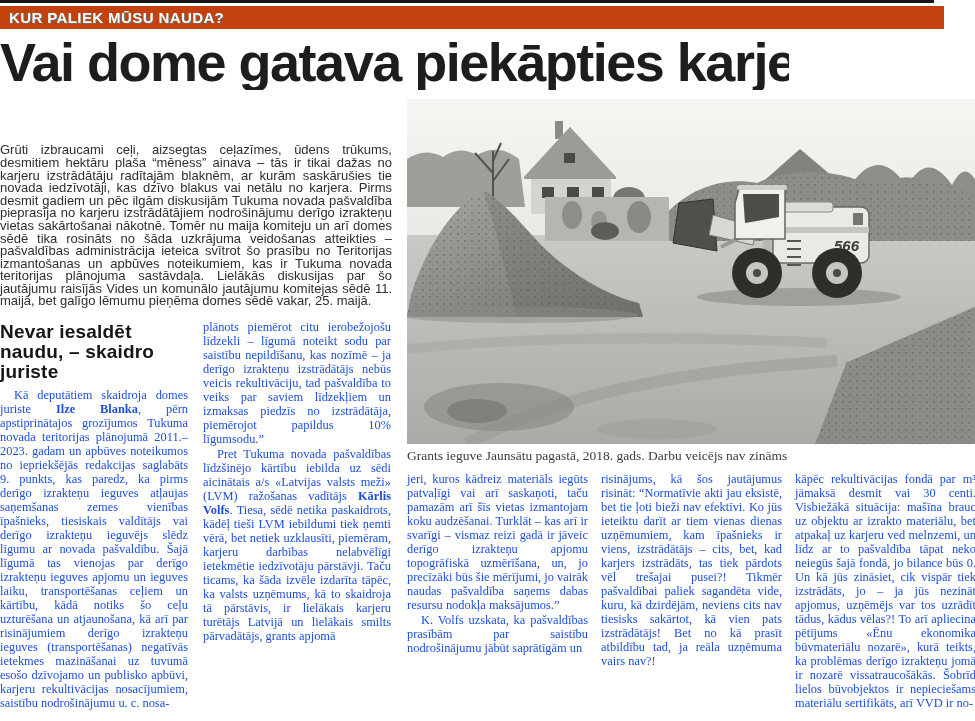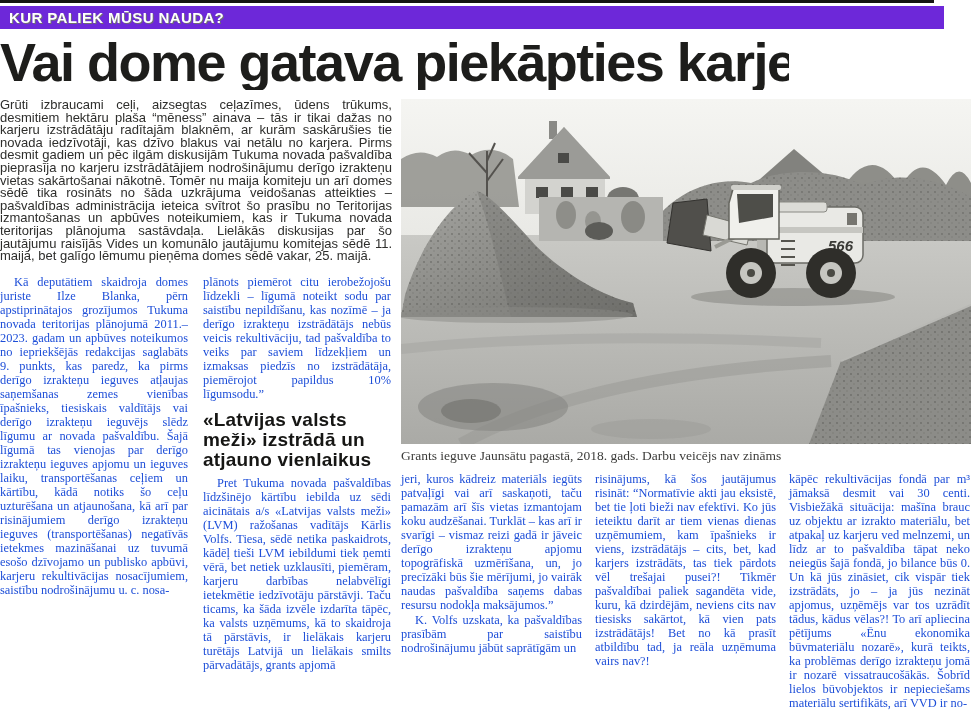--- a/index.html
+++ b/index.html
@@ -3,31 +3,31 @@
 <meta charset="utf-8">
 <style>
   html,body{margin:0;padding:0;}
   body{
     width:975px;height:721px;overflow:hidden;background:#ffffff;
     font-family:"Liberation Serif", serif;color:#2a2a28;
   }
   .page{position:relative;width:975px;height:721px;}
   .topline{height:3px;width:934px;background:#151513;margin:0;}
   .kicker-bar{
-    margin-top:3px;width:944px;height:23px;background:#6d28d9;
+    margin-top:3px;width:944px;height:23px;background:#c2410c;
     font-family:"Liberation Sans", sans-serif;font-weight:bold;font-size:15px;line-height:23px;
     color:#ffffff;padding-left:9px;letter-spacing:.4px;
     text-shadow:1px 1px 0 #6f6f6d;box-sizing:border-box;
   }
   h1.headline{
     font-family:"Liberation Sans", sans-serif;font-weight:bold;
     font-size:54px;line-height:1.02;letter-spacing:-1.5px;color:#1d1d1b;
     margin:6px 0 9px 0;white-space:nowrap;overflow:hidden;width:789px;
   }
-  .content{display:flex;gap:9px;}
+  .content{display:flex;gap:15px;align-items:flex-end;}
   .left-region{width:392px;flex:none;}
   .intro{
     font-family:"Liberation Sans", sans-serif;font-size:13px;line-height:12.6px;
     color:#2e2e2c;text-align:justify;margin:0 0 12px 0;
   }
   .cols2{display:flex;gap:15px;}
   .cols2 .col{width:188px;flex:none;}
   .right-region{width:570px;flex:none;}
   .photo-wrap{width:570px;height:345px;line-height:0;}
   .photo-caption{
@@ -41,21 +41,21 @@
     font-size:19px;line-height:20px;color:#161614;letter-spacing:.2px;
     margin:9px 0 6px 0;
   }
   h2.sec.first{margin-top:2px;}
   .col p{
     font-size:12.4px;line-height:14px;text-align:justify;margin:0;
     color:#1d4ed8;hyphens:none;
   }
   .col p.indent{text-indent:14px;}
   .col p + p.indent{margin-top:1px;}
-  b.name{font-weight:normal;}
+  b.name{font-weight:bold;}
 </style>
 </head>
 <body>
 
 <div class="page">
 
   <div class="topline"></div>
 
   <div class="kicker-bar">
     <span>KUR PALIEK MŪSU NAUDA?</span>
@@ -63,25 +63,25 @@
 
   <h1 class="headline">Vai dome gatava piekāpties karjeru</h1>
 
   <div class="content">
 
     <div class="left-region">
       <p class="intro">Grūti izbraucami ceļi, aizsegtas ceļazīmes, ūdens trūkums, desmitiem hektāru plaša “mēness” ainava – tās ir tikai dažas no karjeru izstrādātāju radītajām blaknēm, ar kurām saskārušies tie novada iedzīvotāji, kas dzīvo blakus vai netālu no karjera. Pirms desmit gadiem un pēc ilgām diskusijām Tukuma novada pašvaldība pieprasīja no karjeru izstrādātājiem nodrošinājumu derīgo izrakteņu vietas sakārtošanai nākotnē. Tomēr nu maija komiteju un arī domes sēdē tika rosināts no šāda uzkrājuma veidošanas atteikties – pašvaldības administrācija ieteica svītrot šo prasību no Teritorijas izmantošanas un apbūves noteikumiem, kas ir Tukuma novada teritorijas plānojuma sastāvdaļa. Lielākās diskusijas par šo jautājumu raisījās Vides un komunālo jautājumu komitejas sēdē 11. maijā, bet galīgo lēmumu pieņēma domes sēdē vakar, 25.  maijā.</p>
 
       <div class="cols2">
         <div class="col">
+          <h2 class="sec first">Nevar iesaldēt naudu,  – skaidro juriste</h2>
           <p class="indent"><span>Kā deputātiem skaidroja domes juriste </span><b class="name">Ilze Blanka</b><span>, pērn apstiprinātajos grozījumos Tukuma novada teritorijas plānojumā 2011.–2023. gadam un apbūves noteikumos no iepriekšējās redakcijas saglabāts 9. punkts, kas paredz, ka pirms derīgo izrakteņu ieguves atļaujas saņemšanas zemes vienības īpašnieks, tiesiskais valdītājs vai derīgo izrakteņu ieguvējs slēdz līgumu ar novada pašvaldību. Šajā līgumā tas vienojas par derīgo izrakteņu ieguves apjomu un ieguves laiku, transportēšanas ceļiem un kārtību, kādā notiks šo ceļu uzturēšana un atjaunošana, kā arī par risinājumiem derīgo izrakteņu ieguves (transportēšanas) negatīvās ietekmes mazināšanai uz tuvumā esošo dzīvojamo un publisko apbūvi, karjeru rekultivācijas nosacījumiem, saistību nodrošinājumu u. c. nosa-</span></p>
         </div>
         <div class="col">
           <p>plānots piemērot citu ierobežojošu līdzekli – līgumā noteikt sodu par saistību nepildīšanu, kas nozīmē – ja derīgo izrakteņu izstrādātājs nebūs veicis rekultivāciju, tad pašvaldība to veiks par saviem līdzekļiem un izmaksas piedzīs no izstrādātāja, piemērojot papildus 10% līgumsodu.”</p>
-          <h2 class="sec">«Latvijas valsts meži» izstrādā un atjauno vienlaikus</h2>
           <p class="indent"><span>Pret Tukuma novada pašvaldības līdzšinējo kārtību iebilda uz sēdi aicinātais a/s «Latvijas valsts meži» (LVM) ražošanas vadītājs </span><b class="name">Kārlis Volfs</b><span>. Tiesa, sēdē netika paskaidrots, kādēļ tieši LVM iebildumi tiek ņemti vērā, bet netiek uzklausīti, piemēram, karjeru darbības nelabvēlīgi ietekmētie iedzīvotāju pārstāvji. Taču ticams, ka šāda izvēle izdarīta tāpēc, ka valsts uzņēmums, kā to skaidroja tā pārstāvis, ir lielākais karjeru turētājs Latvijā un lielākais smilts pārvadātājs, grants apjomā</span></p>
         </div>
       </div>
     </div>
 
     <div class="right-region">
 
       <div class="photo-wrap">
         <svg viewBox="0 0 570 345" width="570" height="345" xmlns="http://www.w3.org/2000/svg">
           <defs>

